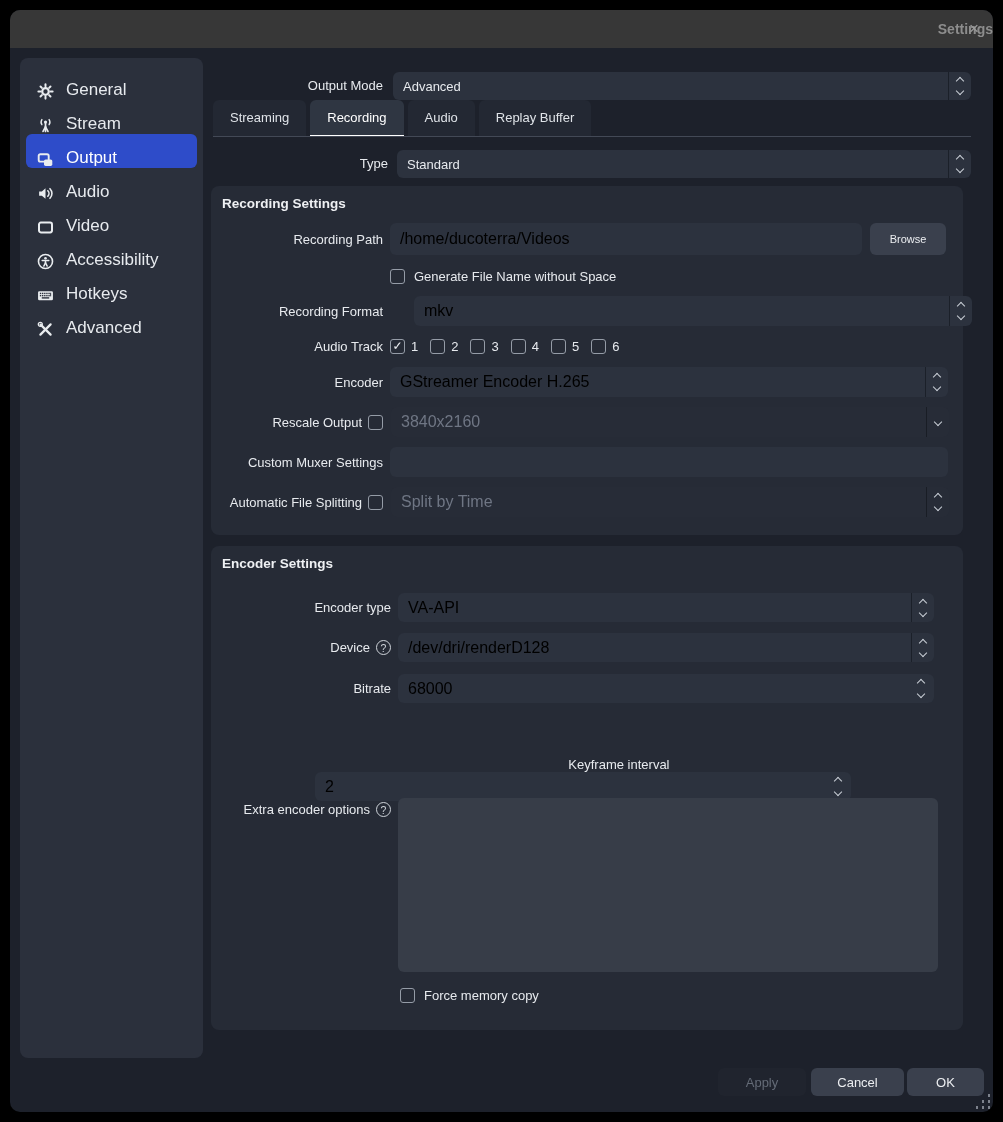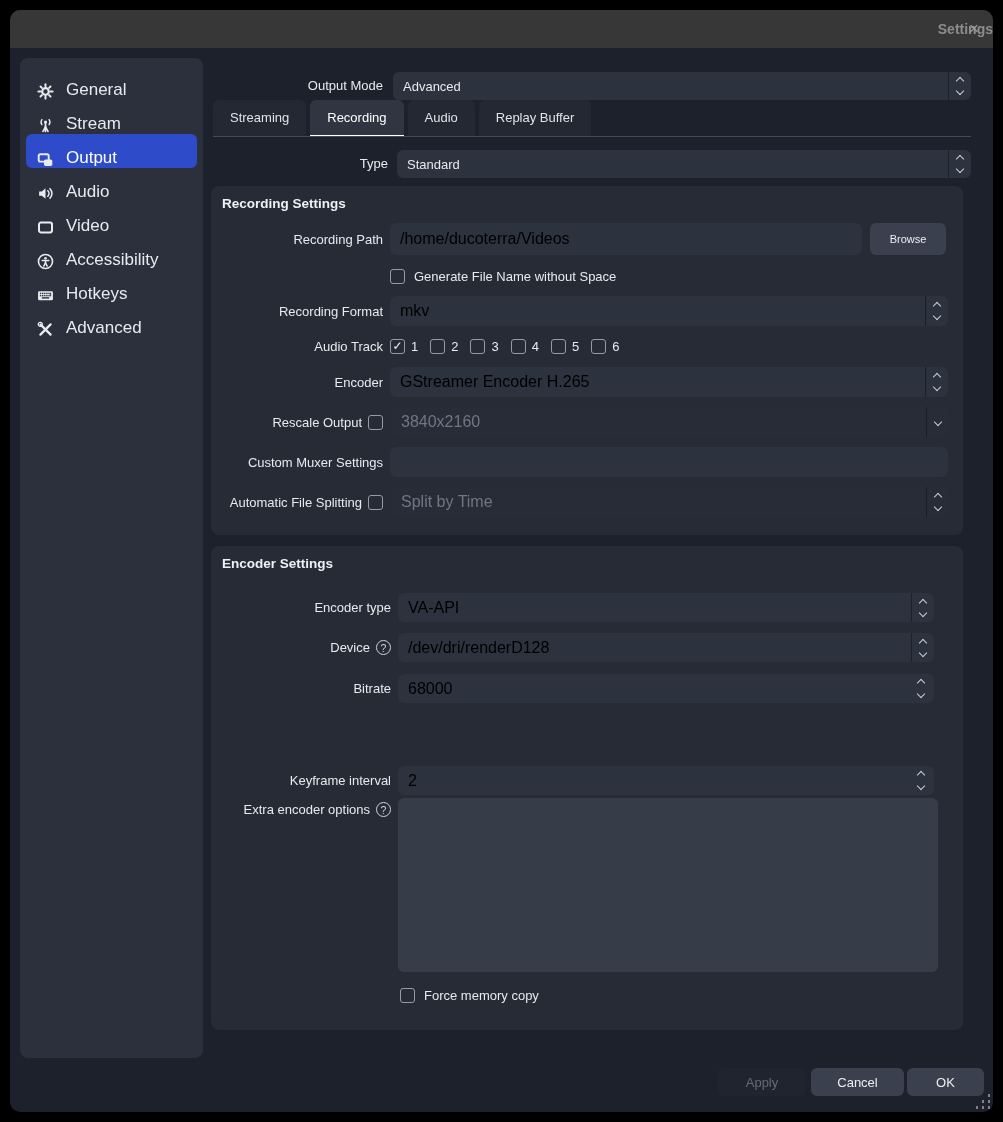--- a/index.html
+++ b/index.html
@@ -226,21 +226,21 @@
     </div>
 
     <div class="prow" style="top:79px;height:22px;">
       <div class="rl"></div>
       <div class="cbrow">
         <span class="cb"></span>
         <span>Generate File Name without Space</span>
       </div>
     </div>
 
-    <div class="prow" style="top:110px;height:30px;">
+    <div class="prow" style="top:110px;height:30px;gap:24px;">
       <div class="rl">
           <span>Recording Format</span>
         </div>
       <div class="field" style="width:558px;">
         <span class="ctext">mkv</span>
         <span class="cbtn">
             <i class="chev up"></i>
             <i class="chev down"></i>
           </span>
       </div>
@@ -365,21 +365,21 @@
           <span>Bitrate</span>
         </div>
       <div class="field spinf" style="width:536px;">
         <span class="ctext">68000</span>
         <i class="chev up" style="position:absolute;right:10px;top:6px;"></i>
         <i class="chev down" style="position:absolute;right:10px;bottom:6px;"></i>
       </div>
     </div>
 
 
-    <div class="prow" style="top:220px;height:29px;">
+    <div class="prow" style="top:211px;height:29px;flex-direction:column;">
       <div class="rl">
           <span>Keyframe interval</span>
         </div>
       <div class="field spinf" style="width:536px;">
         <span class="ctext">2</span>
         <i class="chev up" style="position:absolute;right:10px;top:6px;"></i>
         <i class="chev down" style="position:absolute;right:10px;bottom:6px;"></i>
       </div>
     </div>
 

